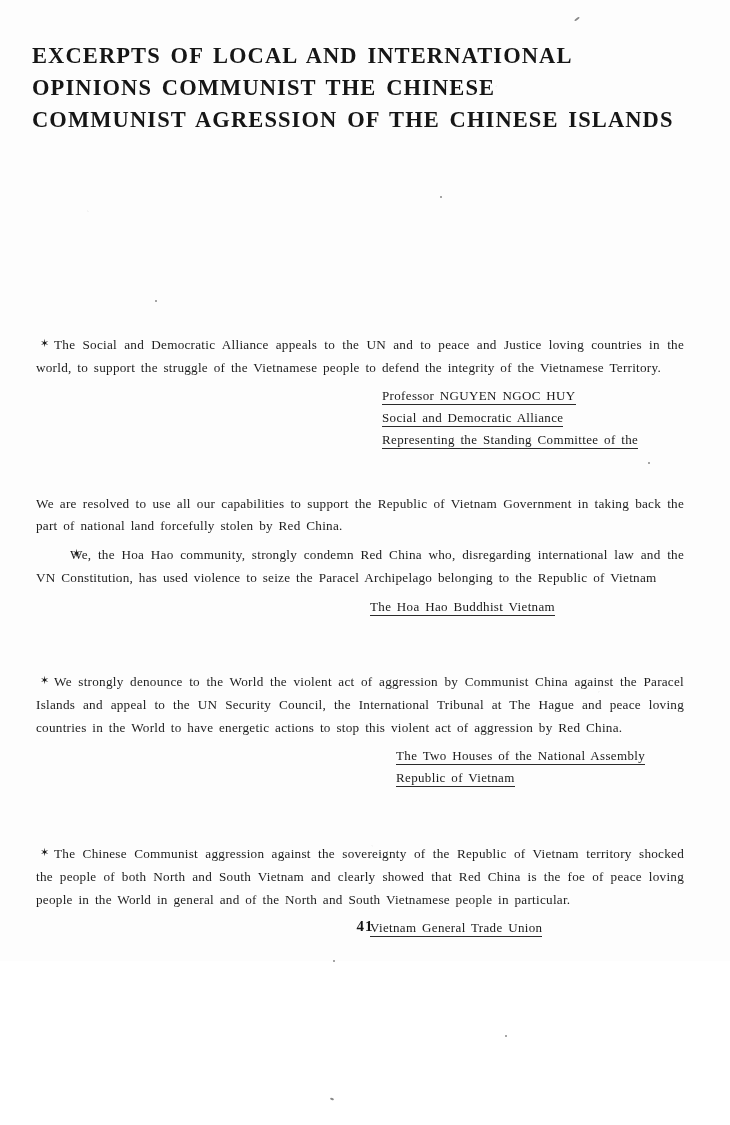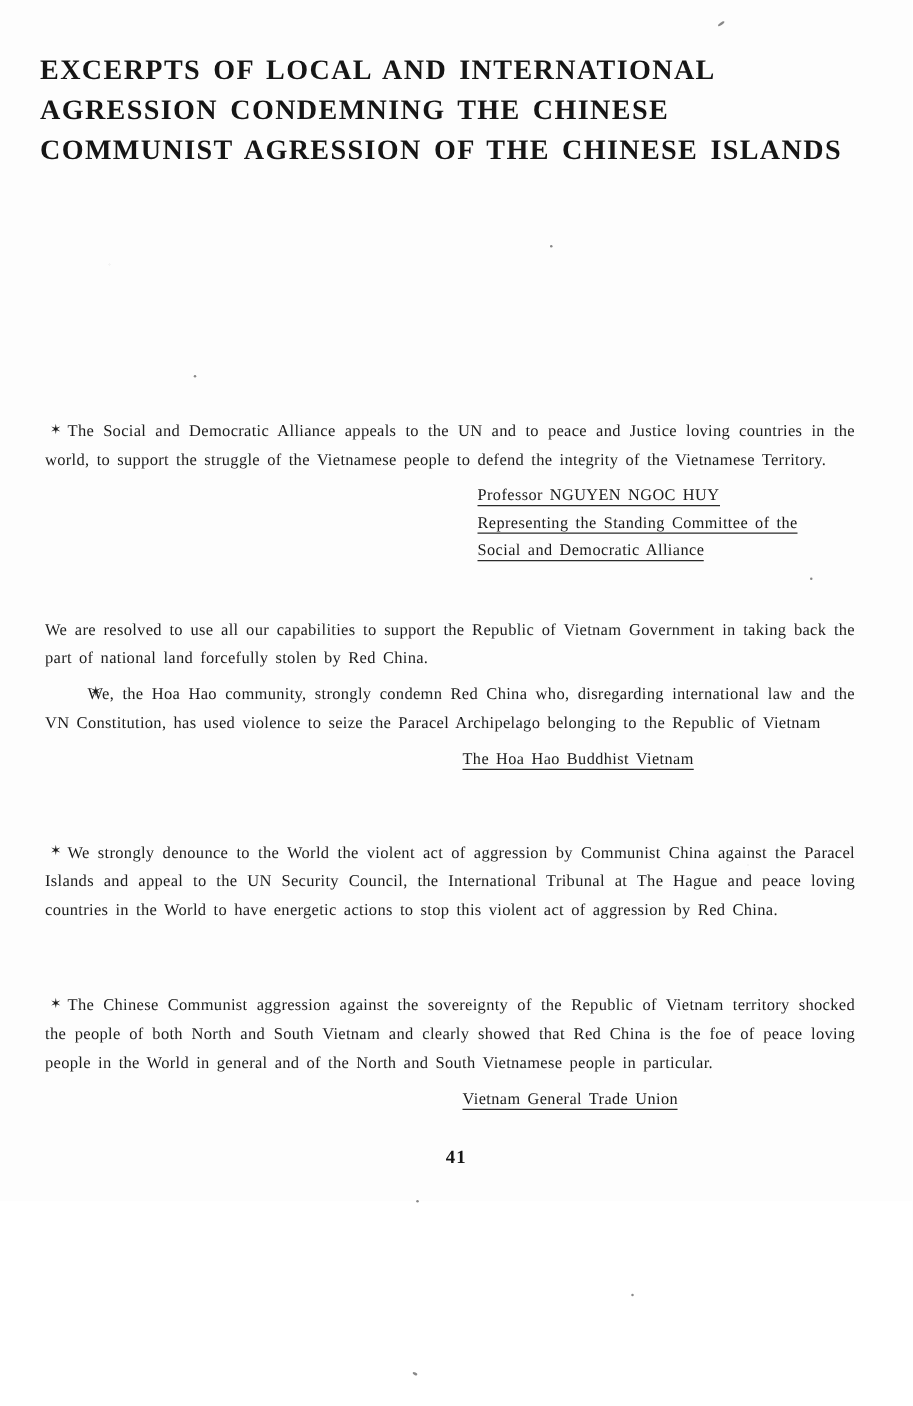--- a/index.html
+++ b/index.html
@@ -119,49 +119,53 @@
     pointer-events: none;
   }
 </style>
 </head>
 <body>
 
 <div class="page">
 
   <div class="title-block">
     <div class="title-line">EXCERPTS  OF  LOCAL  AND  INTERNATIONAL</div>
-    <div class="title-line">AGRESSION  CONDEMNING  THE  CHINESE</div>
+    <div class="title-line">OPINIONS  COMMUNIST  THE  CHINESE</div>
     <div class="title-line">COMMUNIST AGRESSION OF THE CHINESE ISLANDS</div>
   </div>
 
   <div class="body-block">
 
     <div class="entry">
       <p class="para"><span class="bullet">✶</span><span>The Social and Democratic Alliance appeals to the UN and to peace and Justice loving countries in the world, to support the struggle of the Vietnamese people to defend the integrity  of the Vietnamese Territory.</span></p>
       <div class="attribution">
         <span class="attrib-line"><span class="u">Professor  NGUYEN  NGOC  HUY</span></span>
+        <span class="attrib-line"><span class="u">Social  and Democratic  Alliance</span></span>
         <span class="attrib-line"><span class="u">Representing the Standing Committee  of  the</span></span>
-        <span class="attrib-line"><span class="u">Social  and Democratic  Alliance</span></span>
       </div>
     </div>
 
     <div class="gap-sm"></div>
 
     <div class="entry">
       <p class="para"><span>We are resolved to use all our capabilities to support the Republic of Vietnam Government in taking back the part of national land forcefully stolen by Red China.</span></p>
       <p class="para"><span class="bullet">✶</span><span>We, the Hoa Hao community, strongly condemn Red China who, disregarding international law and the VN Constitution, has used violence to seize the Paracel Archipelago belonging to  the Republic of Vietnam</span></p>
       <div class="attribution mid">
         <span class="attrib-line"><span class="u">The Hoa Hao Buddhist  Vietnam</span></span>
       </div>
     </div>
 
     <div class="gap-md"></div>
 
     <div class="entry">
       <p class="para"><span class="bullet">✶</span><span>We strongly denounce to the World the violent act of aggression by Communist China against the Paracel Islands and appeal to the UN Security Council, the International Tribunal at The Hague and peace loving countries in the World to have energetic actions to stop this violent act of aggression by Red China.</span></p>
+      <div class="attribution narrow">
+        <span class="attrib-line"><span class="u">The Two Houses  of  the National  Assembly</span></span>
+        <span class="attrib-line"><span class="u">Republic of Vietnam</span></span>
+      </div>
     </div>
 
     <div class="gap-md"></div>
 
     <div class="entry">
       <p class="para"><span class="bullet">✶</span><span>The Chinese Communist aggression against the sovereignty of the Republic of Vietnam territory shocked the people of both North and South Vietnam and clearly showed that Red China  is the foe of peace loving people  in the World in general and of the North and South Vietnamese people  in particular.</span></p>
       <div class="attribution mid">
         <span class="attrib-line"><span class="u">Vietnam General  Trade Union</span></span>
       </div>
     </div>

